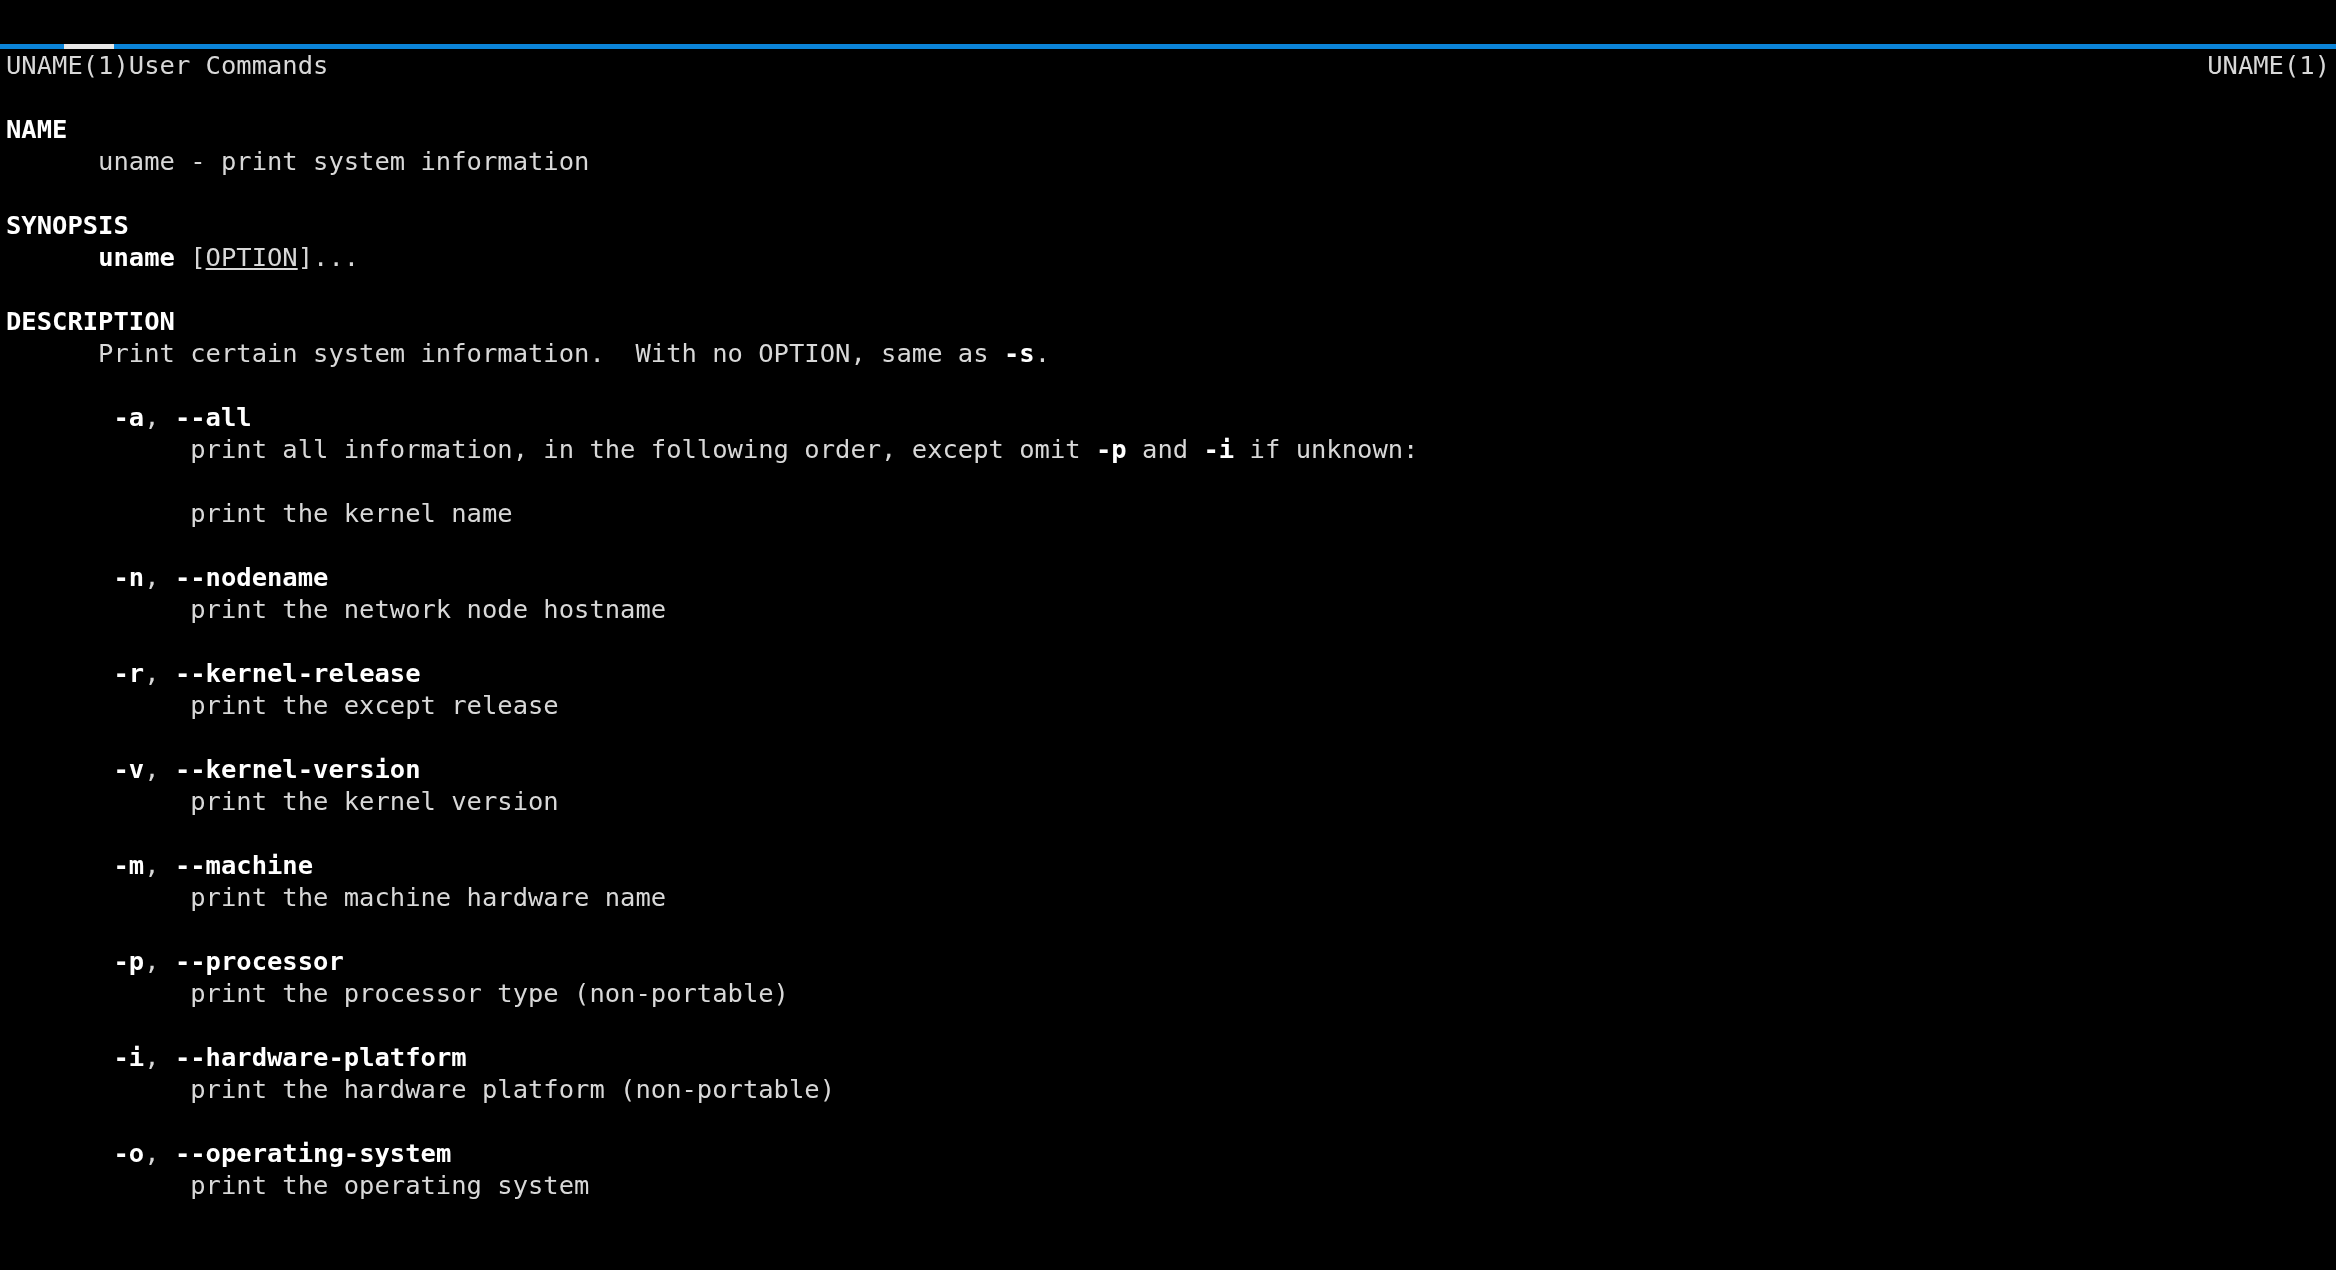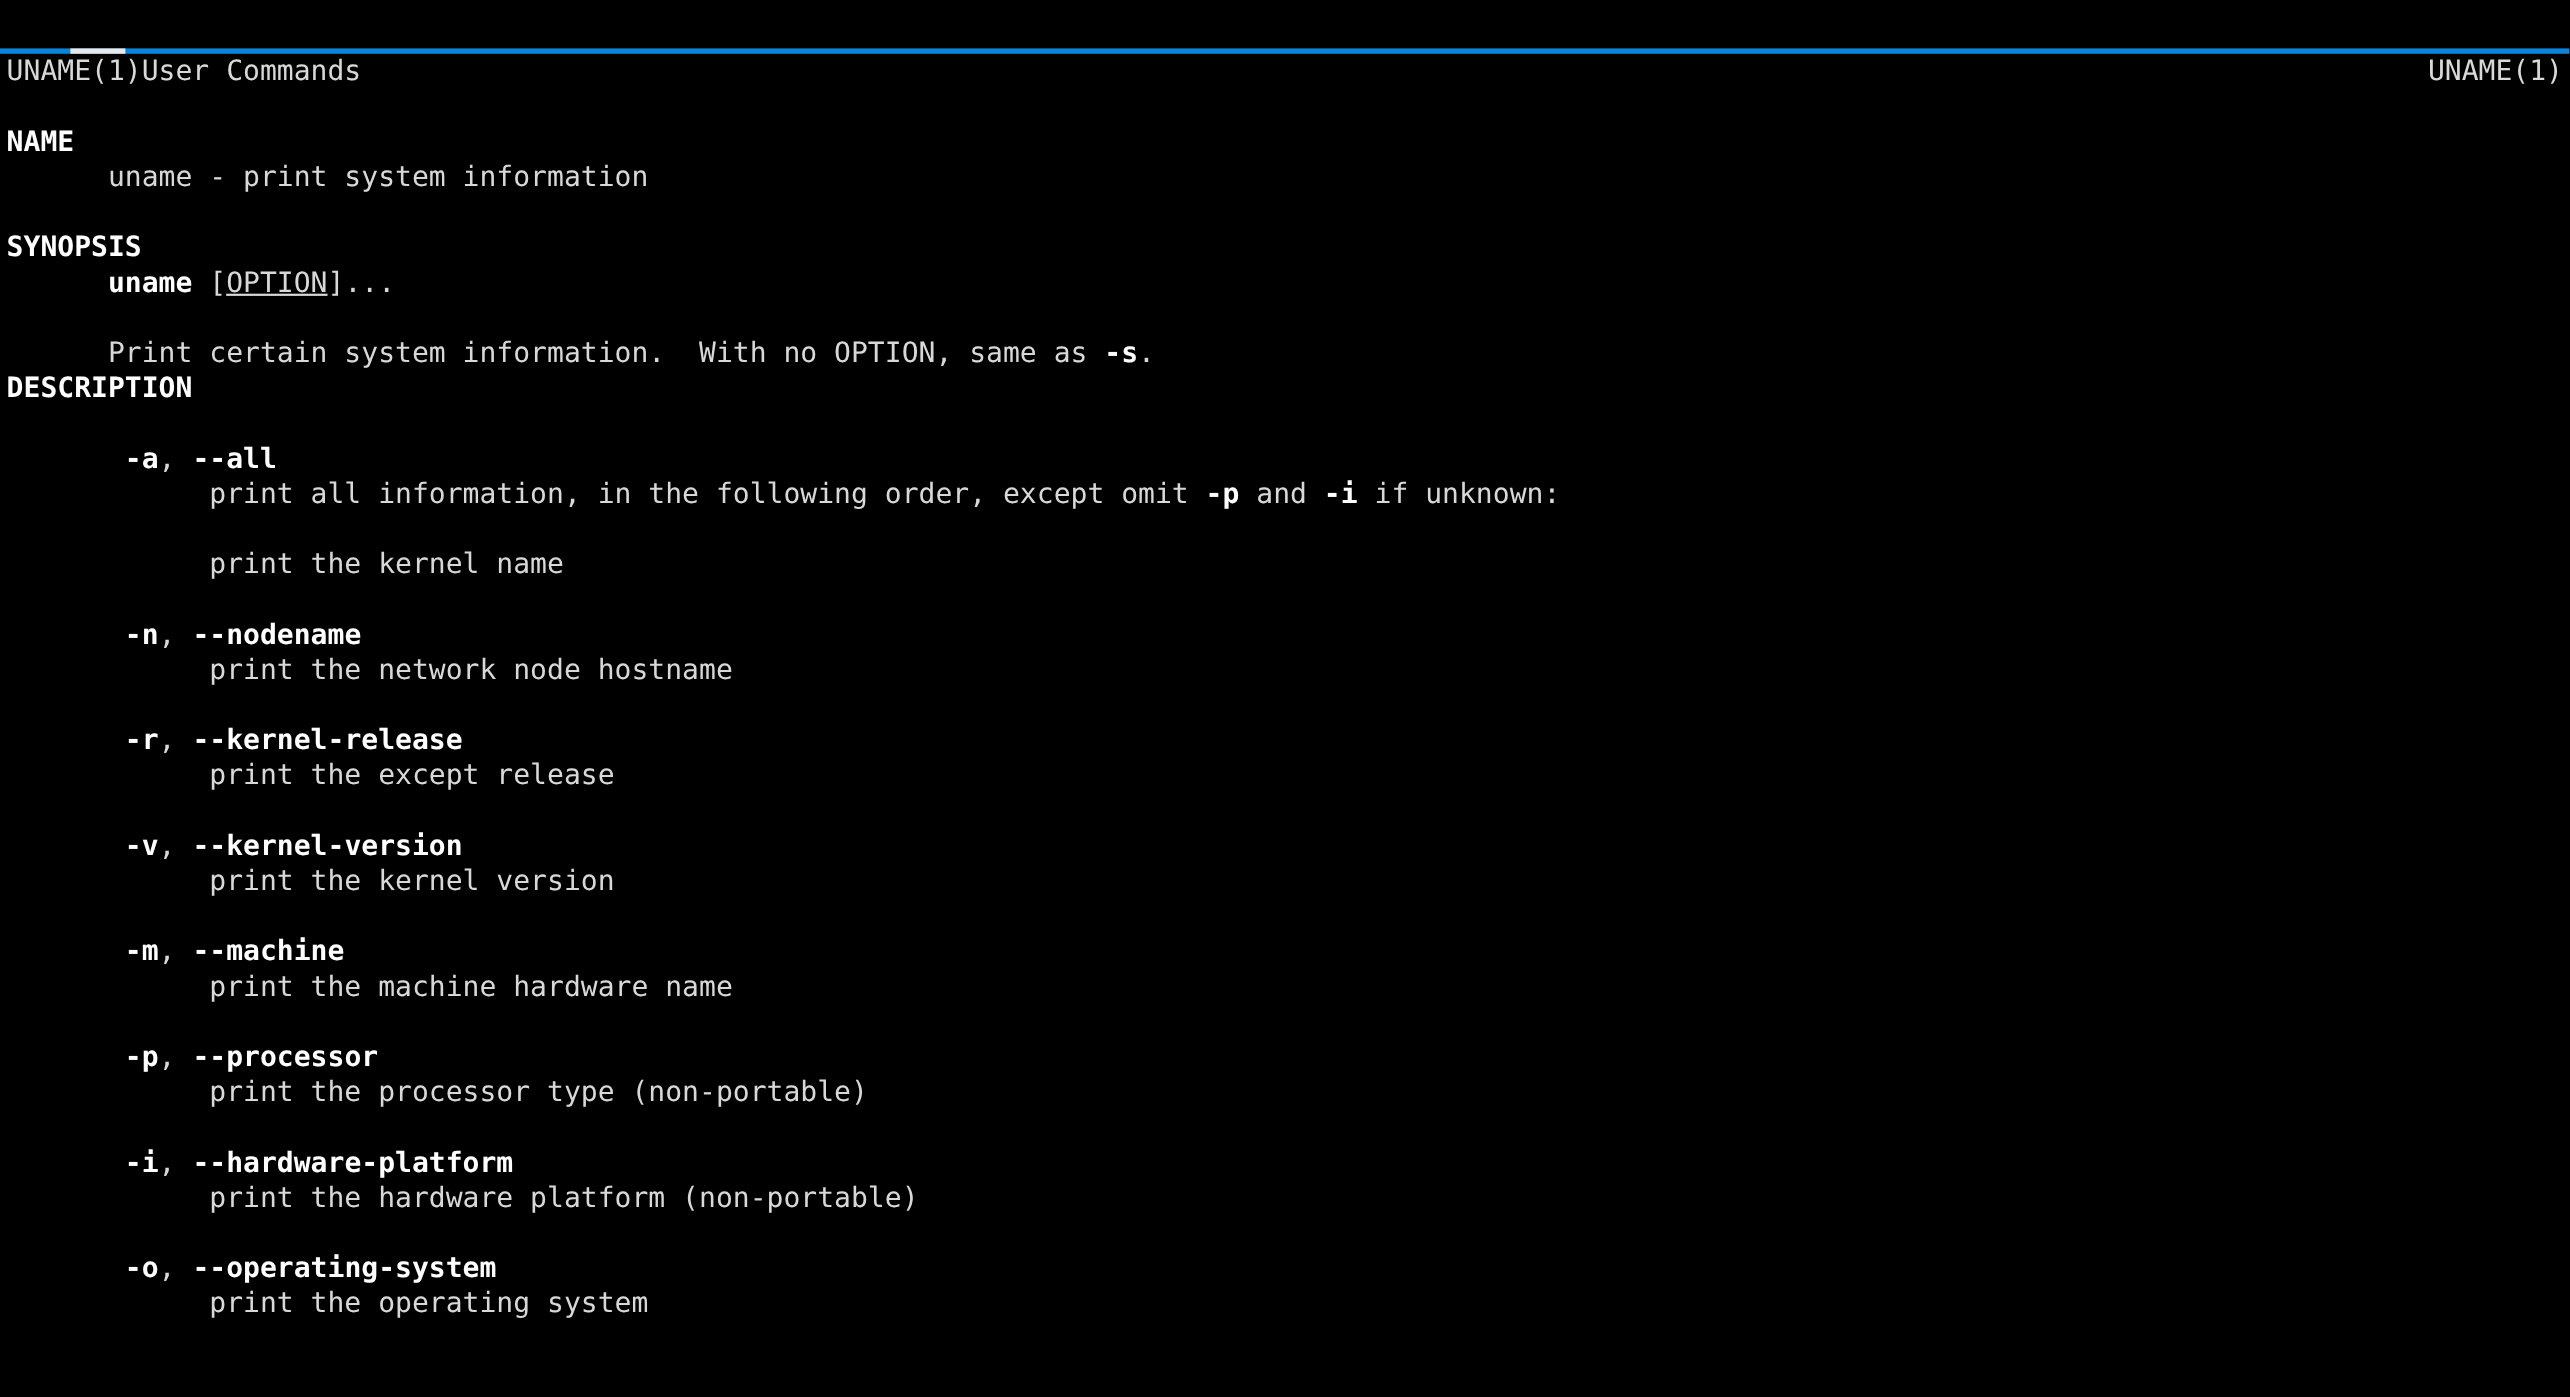--- a/index.html
+++ b/index.html
@@ -161,22 +161,22 @@
     <div class="manline"><b class="man-bold">NAME</b></div>
     <div class="manline">      uname - print system information</div>
 
     <div class="manline blank"> </div>
 
     <div class="manline"><b class="man-bold">SYNOPSIS</b></div>
     <div class="manline"><span>      </span><b class="man-bold">uname</b><span> [</span><u class="man-ul">OPTION</u><span>]...</span></div>
 
     <div class="manline blank"> </div>
 
+    <div class="manline"><b class="man-bold">DESCRIPTION</b></div>
     <div class="manline"><span>      Print certain system information.  With no OPTION, same as </span><b class="man-bold">-s</b><span>.</span></div>
-    <div class="manline"><b class="man-bold">DESCRIPTION</b></div>
 
     <div class="manline blank"> </div>
 
     <div class="manline"><span>       </span><b class="man-bold">-a</b><span>, </span><b class="man-bold">--all</b></div>
     <div class="manline"><span>            print all information, in the following order, except omit </span><b class="man-bold">-p</b><span> and </span><b class="man-bold">-i</b><span> if unknown:</span></div>
 
     <div class="manline blank"> </div>
 
     <div class="manline">            print the kernel name</div>
 

